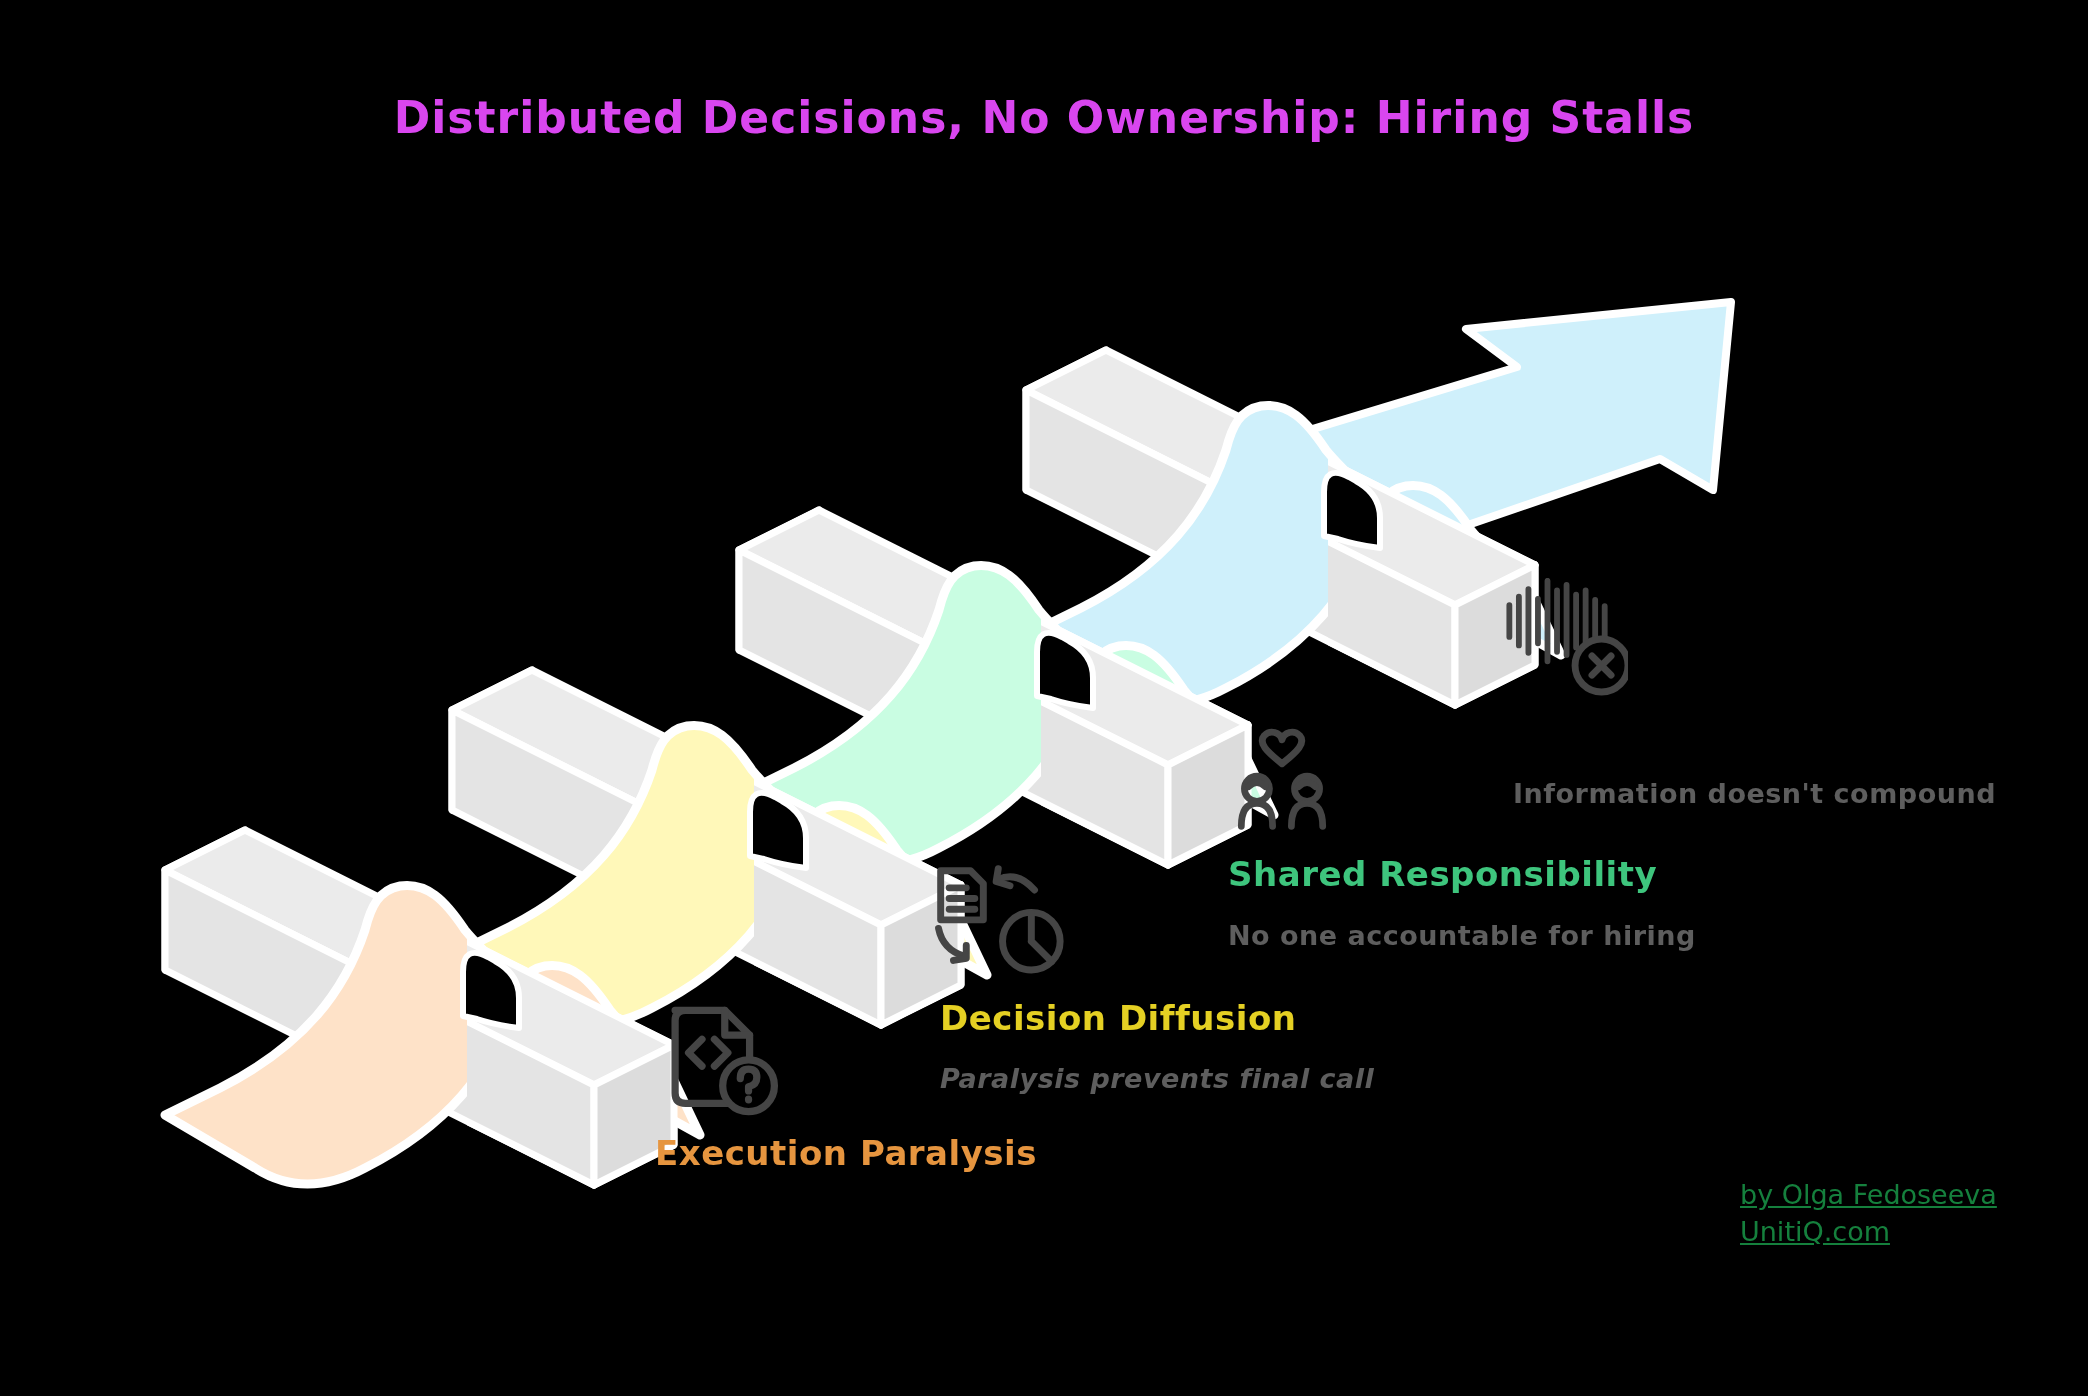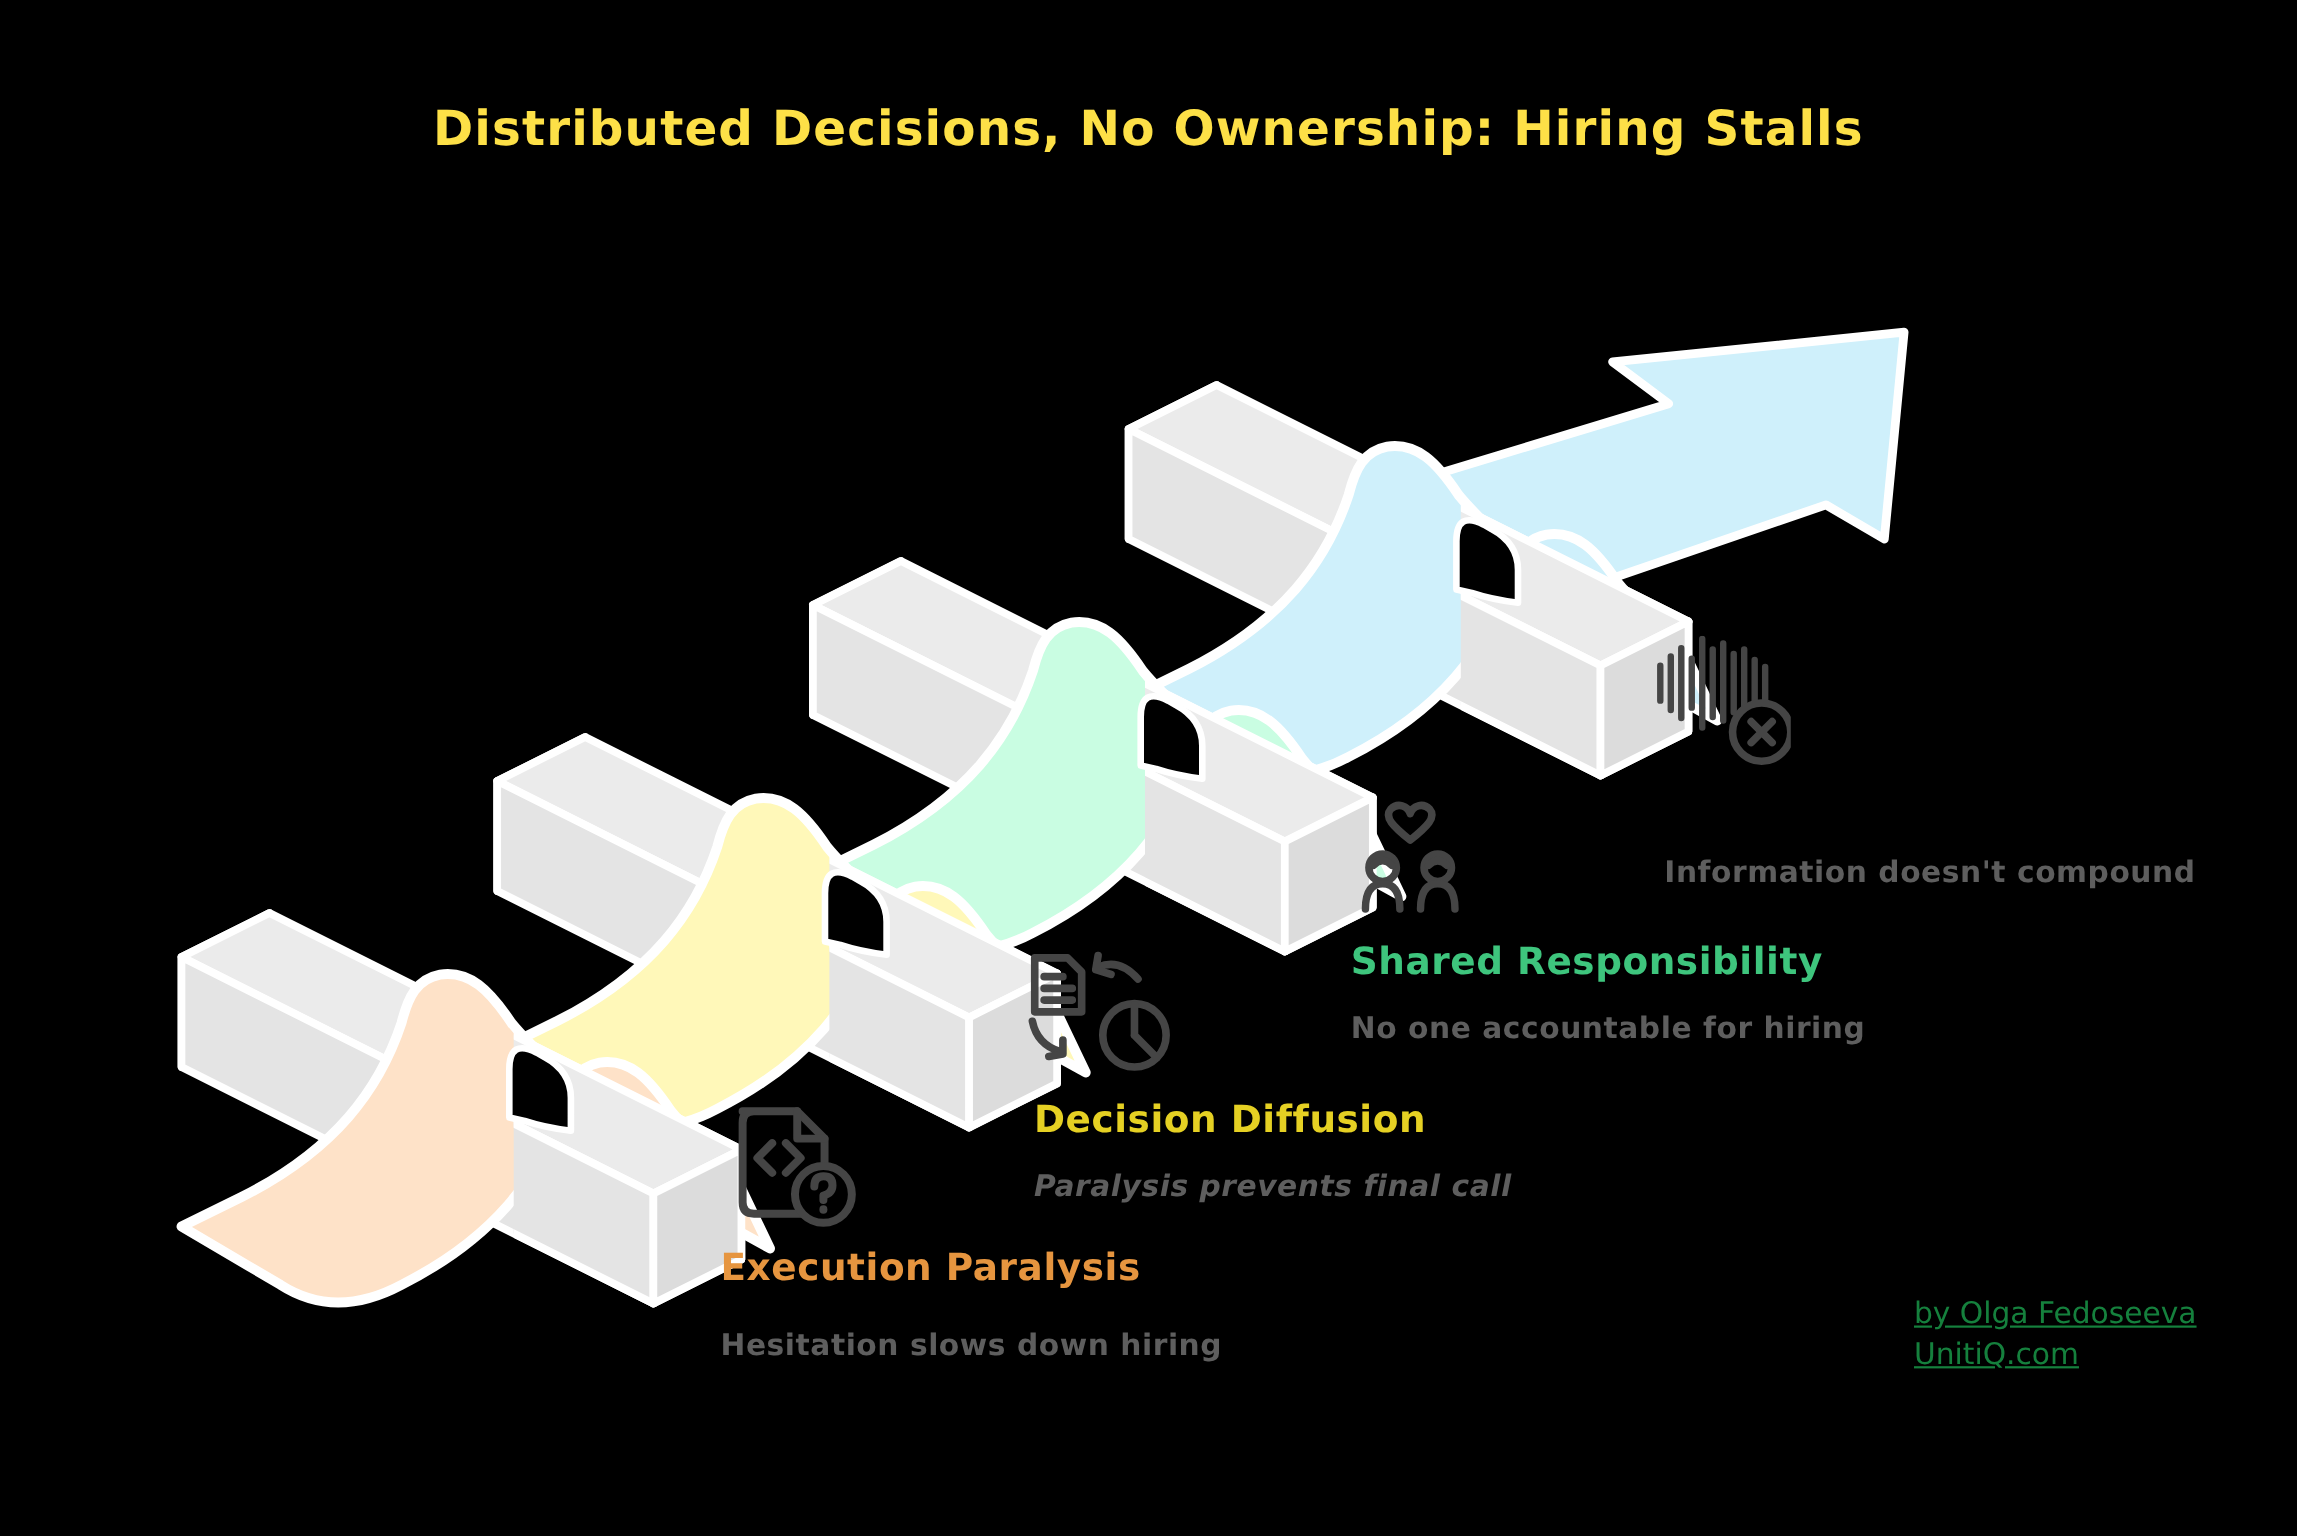--- a/index.html
+++ b/index.html
@@ -79,37 +79,36 @@
     <g transform="translate(165,870)">
       <use href="#bar-shape"></use>
       <use href="#band-shape" fill="#fee2c8"></use>
       <g clip-path="url(#clipRight)">
           <use href="#bar-shape"></use>
         </g>
       <use href="#tunnel-shape"></use>
     </g>
   </svg>
 
-  <div class="page-title" style="color: #fde047;">Distributed Decisions, No Ownership: Hiring Stalls</div>
+  <div class="page-title" style="color: #d946ef;">Distributed Decisions, No Ownership: Hiring Stalls</div>
 
   <div class="station-icon" style="left:642px;top:1002px;">
     <svg width="150" height="120" viewBox="0 0 145 112">
       <g fill="none" stroke-width="7" stroke-linecap="round" stroke-linejoin="round" stroke="#454545">
         <path d="M32,6 H80 L104,30 V86 Q104,96 94,96 H42 Q32,96 32,86 V16 Q32,6 42,6 Z"></path>
         <path d="M80,6 V30 H104"></path>
         <path d="M58,34 L45,47 L58,60"></path>
         <path d="M70,34 L83,47 L70,60"></path>
         <circle cx="103" cy="79" r="25" fill="#000000"></circle>
         <path d="M95,72 Q95,63 103,63 Q111,63 111,71 Q111,78 103,80 L103,84"></path>
         <path d="M103,92 L103,92.5"></path>
       </g>
     </svg>
   </div>
   <div class="station-label" style="left: 655px; top: 1133px; color: rgb(230, 149, 63);">Execution Paralysis</div>
-  <div class="station-desc" style="left: 655px; top: 1208px; color: rgb(94, 94, 94);">Hesitation slows down hiring</div>
 
   <div class="station-icon" style="left:930px;top:862px;">
     <svg width="160" height="120" viewBox="0 0 150 112">
       <g fill="none" stroke-width="6.5" stroke-linecap="round" stroke-linejoin="round" stroke="#454545">
         <path d="M10,8 H38 L50,20 V54 H10 Z"></path>
         <path d="M18,24 H34 M18,34 H42 M18,44 H42"></path>
         <path d="M98,26 Q82,8 64,16"></path>
         <path d="M64,6 L62,18 L75,22"></path>
         <path d="M8,62 Q12,82 32,88"></path>
         <path d="M34,78 L34,90 L22,92"></path>

